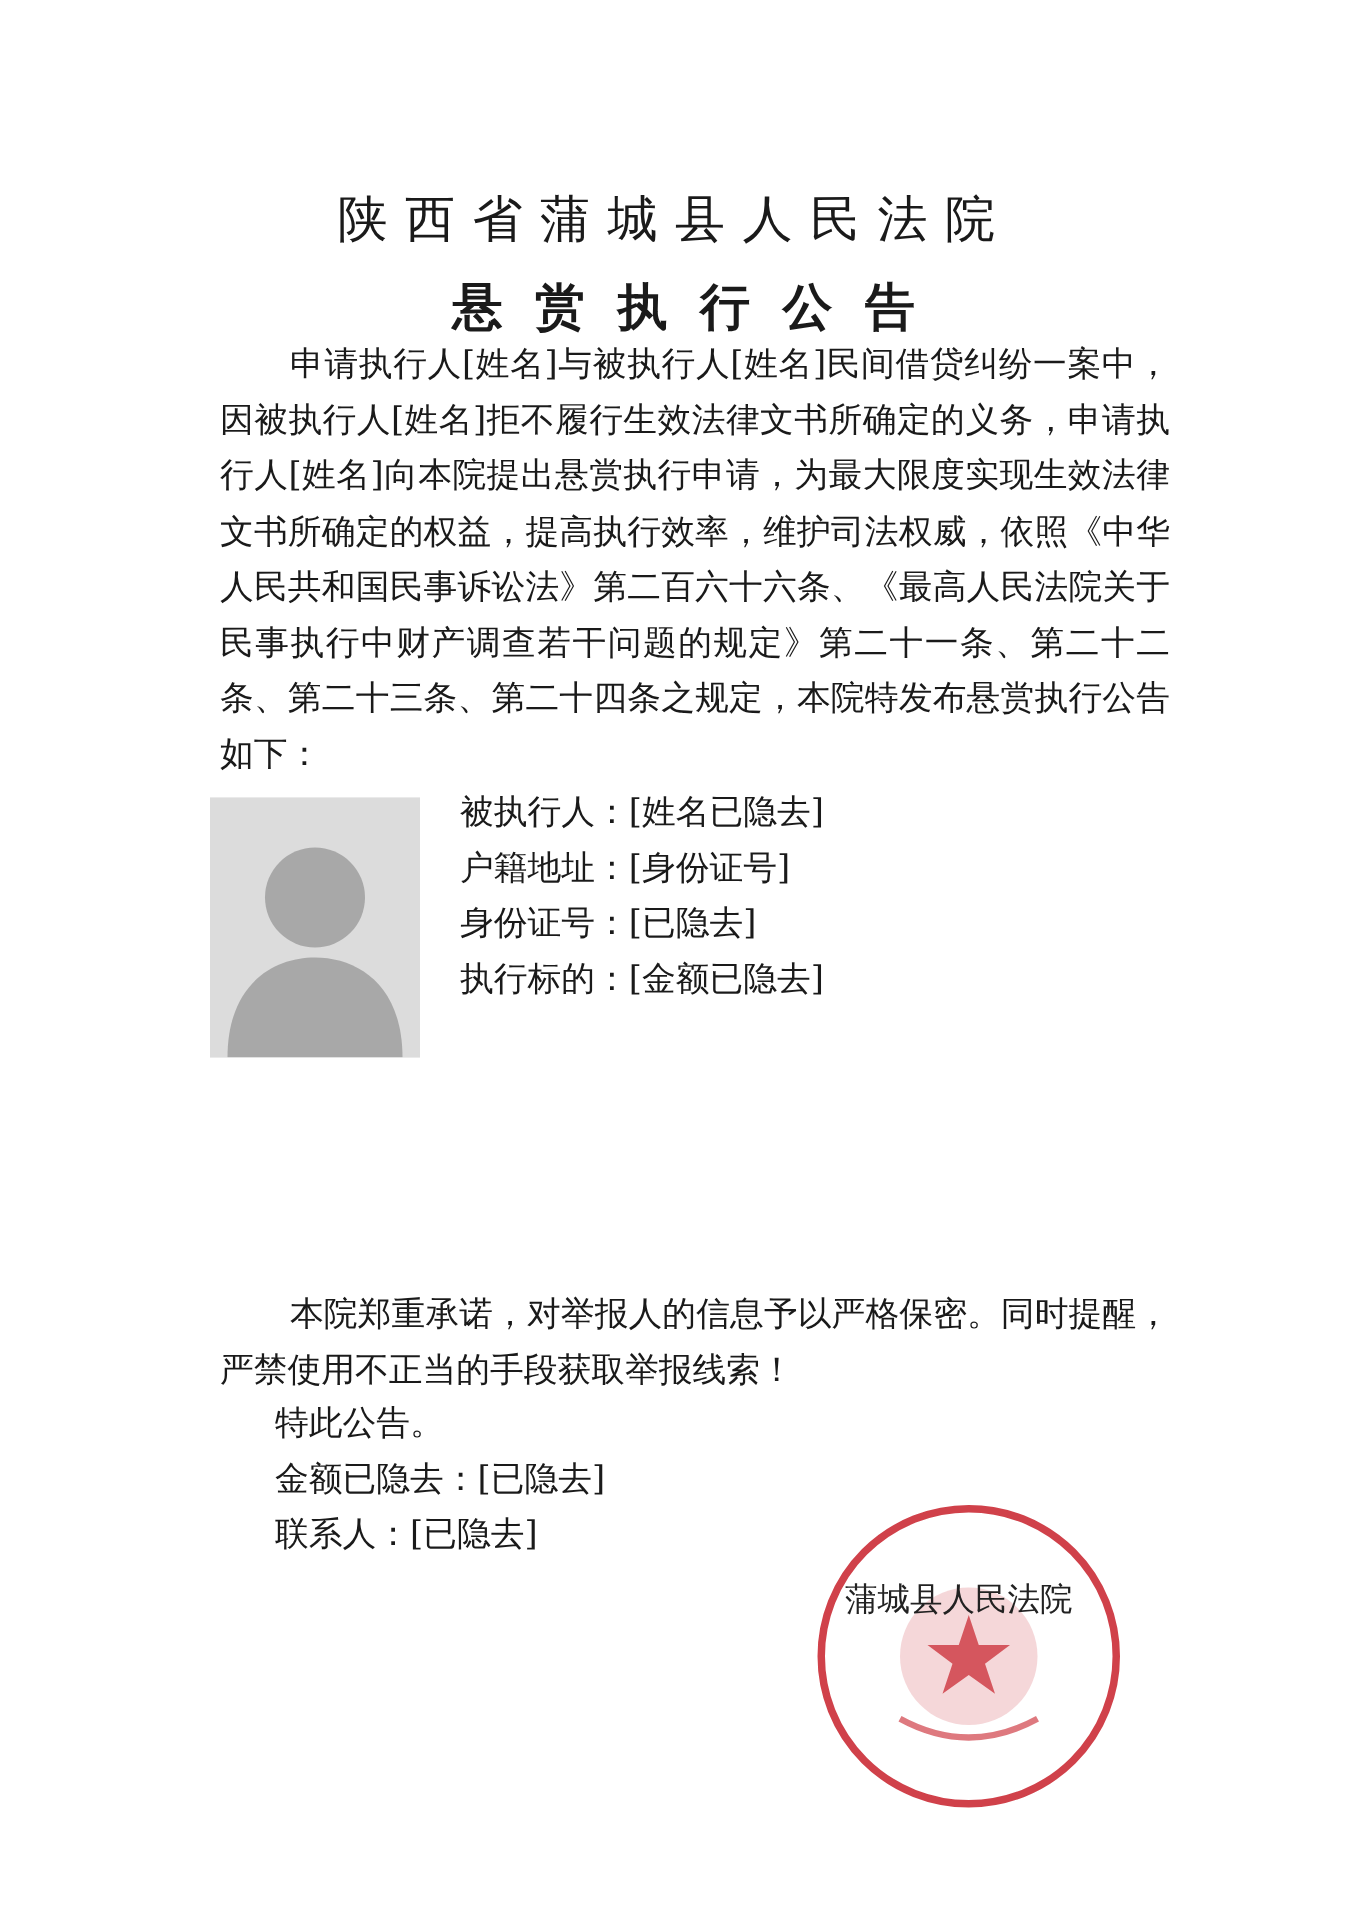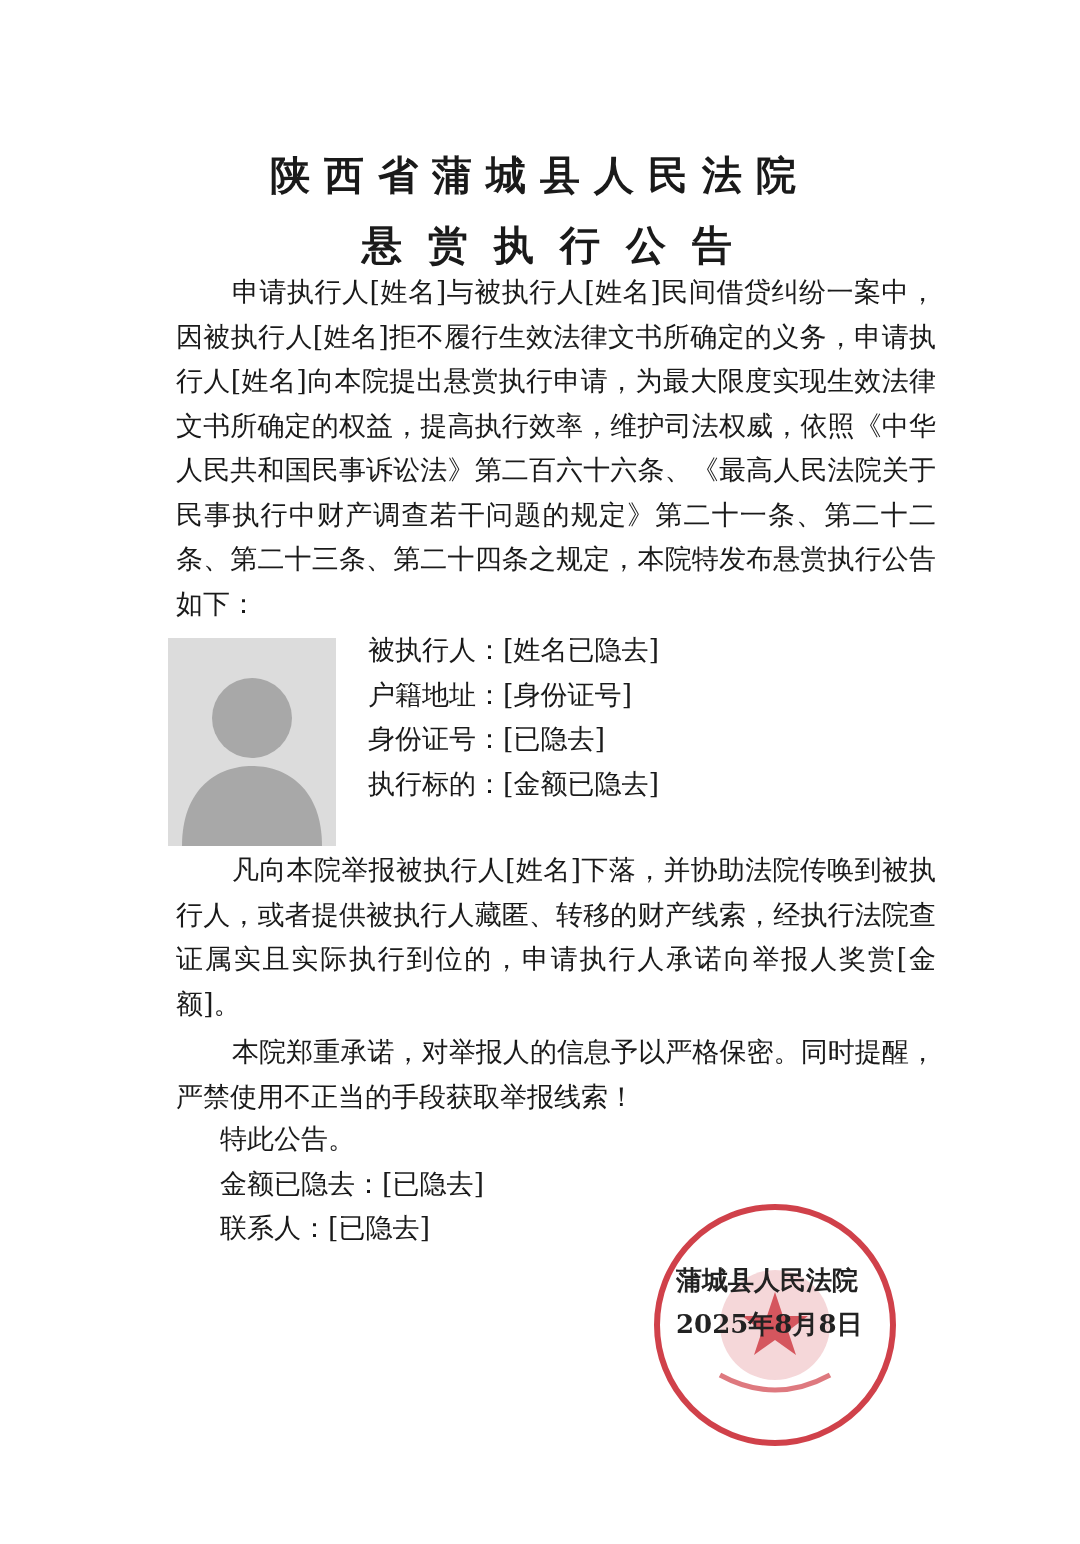--- a/index.html
+++ b/index.html
@@ -3,21 +3,21 @@
   <meta charset="utf-8">
   <style>
     html, body { margin: 0; padding: 0; background: #ffffff; }
     body {
       width: 1080px; height: 1544px; position: relative; overflow: hidden;
       font-family: "DejaVu Serif", "Liberation Serif", serif; color: #1a1a1a;
     }
     .page { position: absolute; left: 0; top: 0; width: 1080px; height: 1544px; }
     .title1 {
       position: absolute; top: 148px; left: 0; width: 1080px; text-align: center;
-      font-family: "DejaVu Sans", sans-serif; font-weight: bold;
+      font-family: "DejaVu Sans", sans-serif; font-weight: normal;
       font-size: 40px; letter-spacing: 14px;
     }
     .title2 {
       position: absolute; top: 218px; left: 0; width: 1080px; text-align: center;
       font-family: "DejaVu Sans", sans-serif; font-weight: bold;
       font-size: 40px; letter-spacing: 26px; margin-left: 20px;
     }
     .body-text {
       position: absolute; left: 176px; width: 760px;
       font-size: 27px; line-height: 44.5px; text-align: justify;
@@ -37,21 +37,21 @@
     .p2 { top: 848px; }
     .p3 { top: 1030px; }
     .closing { position: absolute; left: 220px; top: 1117px; font-size: 27px; line-height: 44.5px; }
     .closing div { white-space: nowrap; }
     .seal {
       position: absolute; left: 650px; top: 1200px; width: 250px; height: 250px;
     }
     .seal svg { width: 100%; height: 100%; }
     .sign {
       position: absolute; left: 676px; top: 1258px; font-size: 26px; line-height: 44px;
-      text-align: left; color: #222; font-weight: bold;
+      text-align: left; color: #222;
     }
   </style>
 </head>
 <body>
 
 <div class="page">
 
   <div class="title1">陕西省蒲城县人民法院</div>
   <div class="title2">悬赏执行公告</div>
 
@@ -73,36 +73,34 @@
       <span>户籍地址：</span><span>[身份证号]</span>
     </div>
     <div class="info-row">
       <span>身份证号：</span><span>[已隐去]</span>
     </div>
     <div class="info-row">
       <span>执行标的：</span><span>[金额已隐去]</span>
     </div>
   </div>
 
-  <div class="body-text indent p2">凡向本院举报被执行人[姓名]下落，并协助法院传唤到被执行人，或者提供被执行人藏匿、转移的财产线索，经执行法院查证属实且实际执行到位的，申请执行人承诺向举报人奖赏[金额]。</div>
   <div class="body-text indent p3">本院郑重承诺，对举报人的信息予以严格保密。同时提醒，严禁使用不正当的手段获取举报线索！</div>
 
   <div class="closing">
     <div>特此公告。</div>
     <div>金额已隐去：[已隐去]</div>
     <div>联系人：[已隐去]</div>
   </div>
 
   <div class="seal">
     <svg viewBox="0 0 250 250">
       <circle cx="125" cy="125" r="118" fill="none" stroke="#c8202a" stroke-width="6" opacity="0.85"></circle>
       <circle cx="125" cy="125" r="55" fill="#c8202a" opacity="0.18"></circle>
       <polygon points="125,92 133,116 158,116 138,131 146,155 125,140 104,155 112,131 92,116 117,116" fill="#c8202a" opacity="0.7"></polygon>
       <path d="M70 175 Q125 205 180 175" fill="none" stroke="#c8202a" stroke-width="5" opacity="0.6"></path>
     </svg>
   </div>
 
   <div class="sign">
     <div>蒲城县人民法院</div>
-    <div>2025年8月8日</div>
   </div>
 
 </div>
 
 </body></html>

